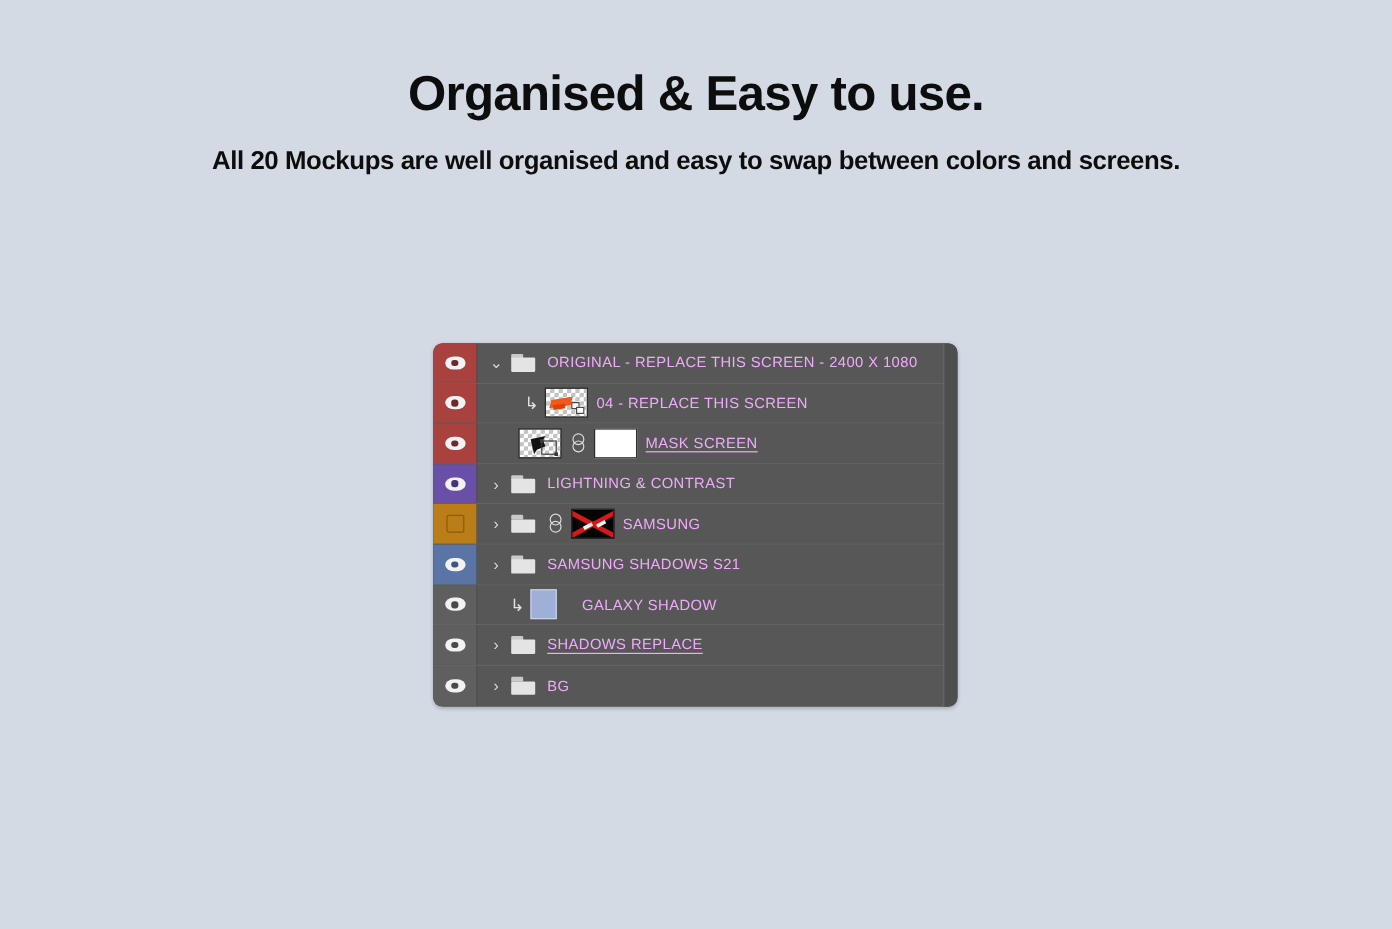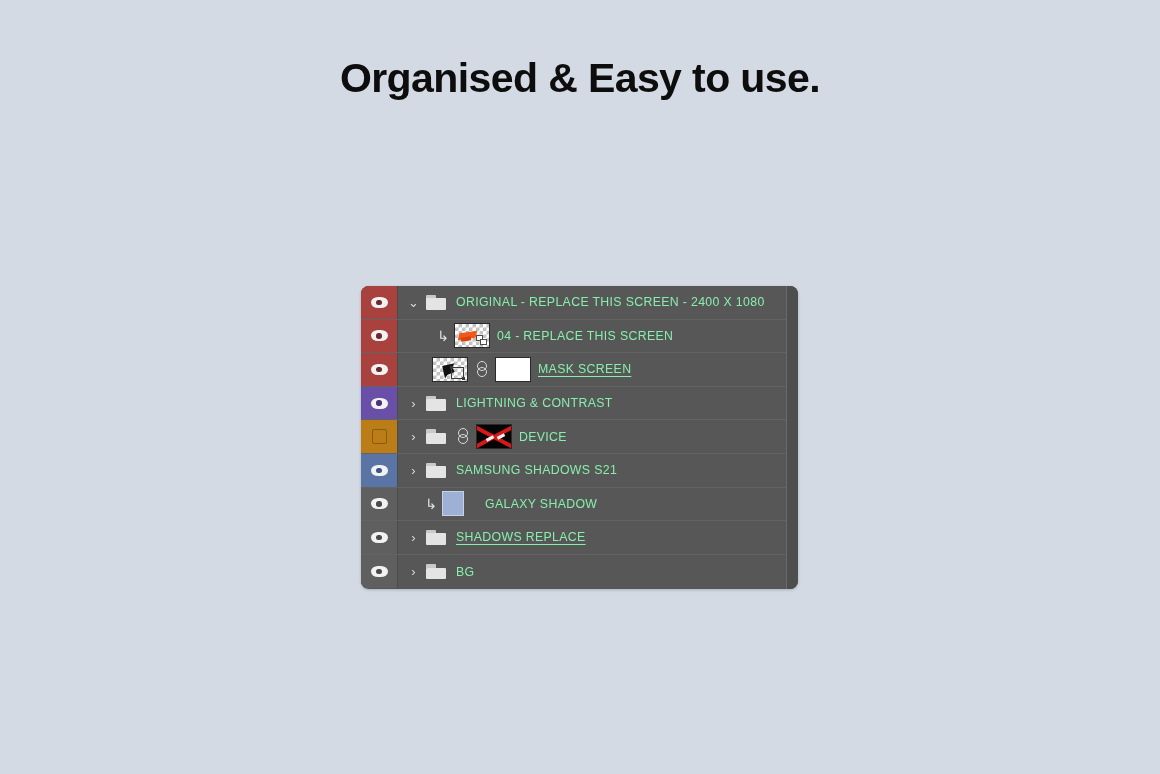--- a/index.html
+++ b/index.html
@@ -324,37 +324,38 @@
     position: absolute;
     left: 6px;
     top: 13px;
     width: 10px;
     height: 4px;
     background: #d8430c;
     transform: rotate(-9deg);
   }
 
   .layer-name {
-    color: #86efac;
+    color: #f0abfc;
     font-size: 12.3px;
     letter-spacing: 0.35px;
     white-space: nowrap;
     font-family: "Liberation Sans", sans-serif;
   }
   .layer-name.u {
     text-decoration: underline;
     text-underline-offset: 2.5px;
     text-align: center;
   }
 </style>
 </head>
 <body>
 
 <div class="heading-block">
   <div class="title">Organised &amp; Easy to use.</div>
+  <div class="subtitle">All 20 Mockups are well organised and easy to swap between colors and screens.</div>
 </div>
 
 <div class="layers-panel">
 
   <div class="rows">
 
     <div class="layer-row">
       <div class="vis-col red">
         <span class="eye"></span>
       </div>
@@ -438,21 +439,21 @@
             <i></i>
         </span>
         <span class="thumb blackmask">
           <span class="red-x">
             <span class="s1"></span>
               <span class="s2"></span>
             <em class="w1"></em>
               <em class="w2"></em>
           </span>
         </span>
-        <span class="layer-name">DEVICE</span>
+        <span class="layer-name">SAMSUNG</span>
       </div>
     </div>
 
     <div class="layer-row">
       <div class="vis-col blue">
         <span class="eye"></span>
       </div>
       <div class="row-body">
         <span class="chev">›</span>
         <span class="folder">

